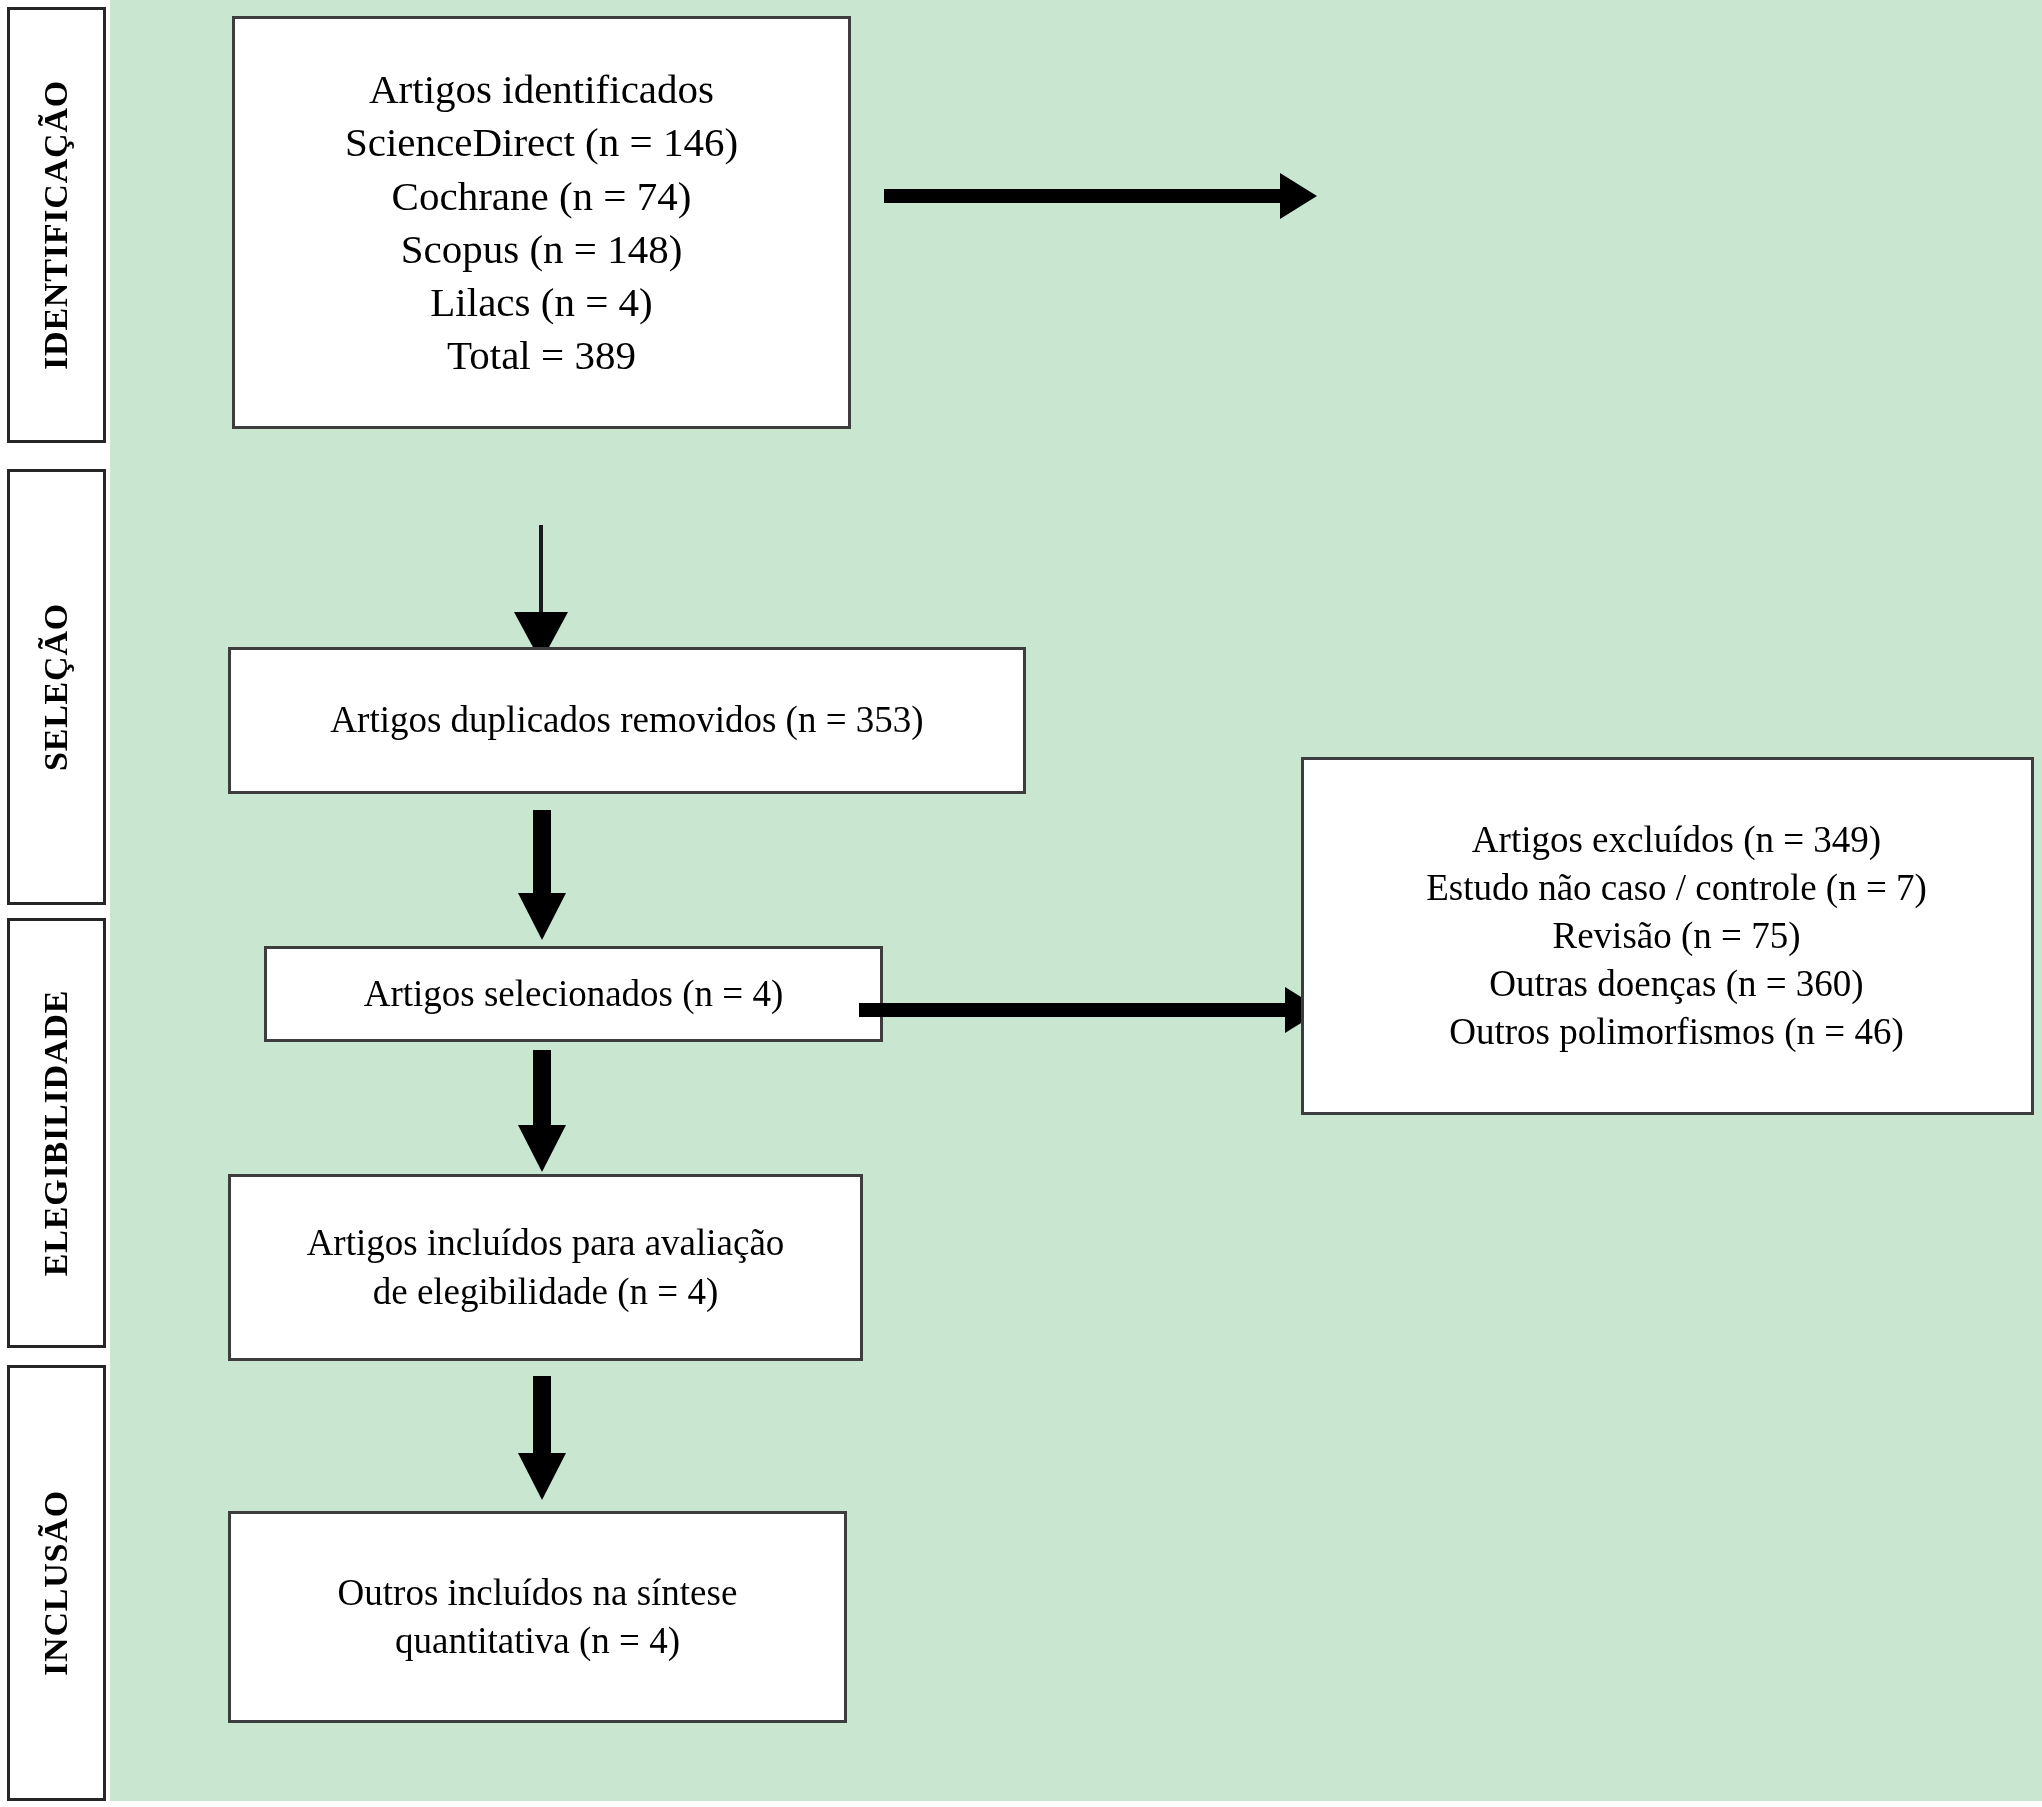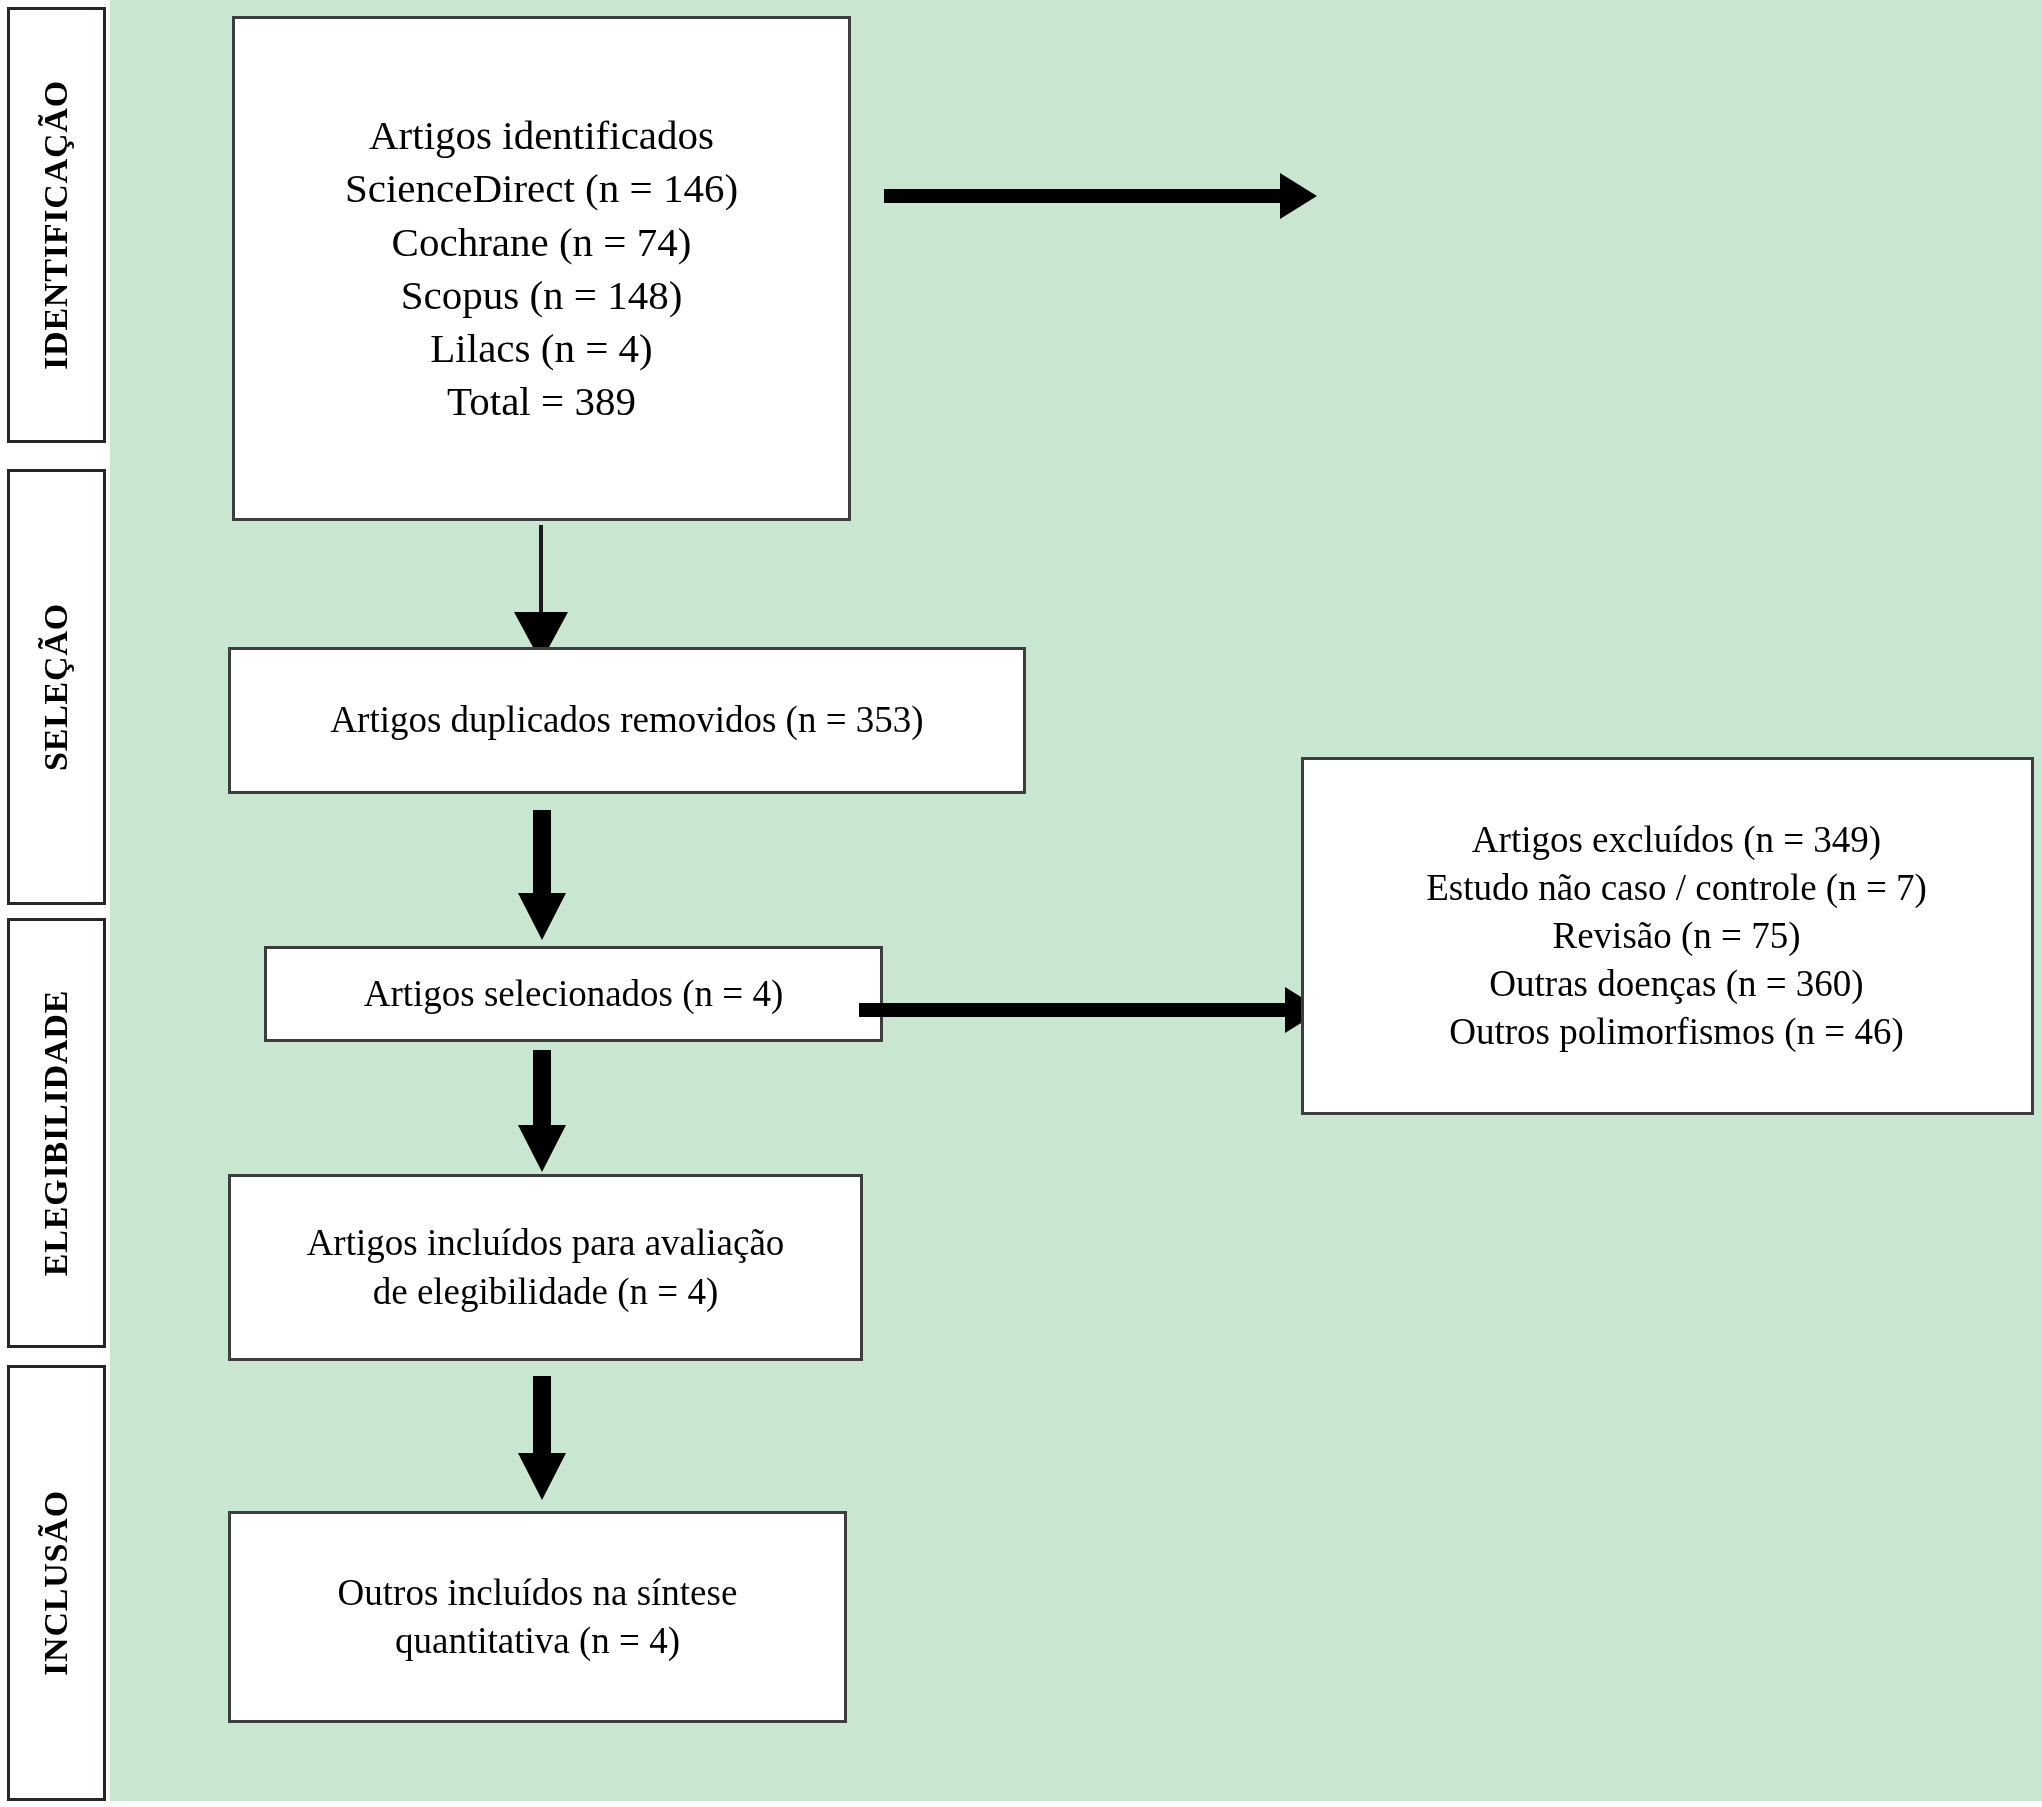--- a/index.html
+++ b/index.html
@@ -111,21 +111,21 @@
   </div>
 
   <div class="stage" style="left:6.5px; top:918px; width:99px; height:430px;">
     <span class="stage-label">ELEGIBILIDADE</span>
   </div>
 
   <div class="stage" style="left:6.5px; top:1365px; width:99px; height:436px;">
     <span class="stage-label">INCLUSÃO</span>
   </div>
 
-  <div class="fbox" style="left:232px; top:16.3px; width:619px; height:505px; font-size:41px;">
+  <div class="fbox" style="left:232px; top:16.3px; width:619px; height:413px; font-size:41px;">
     <span class="ln">Artigos identificados</span>
     <span class="ln">ScienceDirect (n = 146)</span>
     <span class="ln">Cochrane (n = 74)</span>
     <span class="ln">Scopus (n = 148)</span>
     <span class="ln">Lilacs (n = 4)</span>
     <span class="ln">Total = 389</span>
   </div>
 
   <div class="hshaft" style="left:884px; top:189px; width:401px; height:14px;"></div>
   <div class="tri-right" style="left:1280px; top:173px;"></div>

